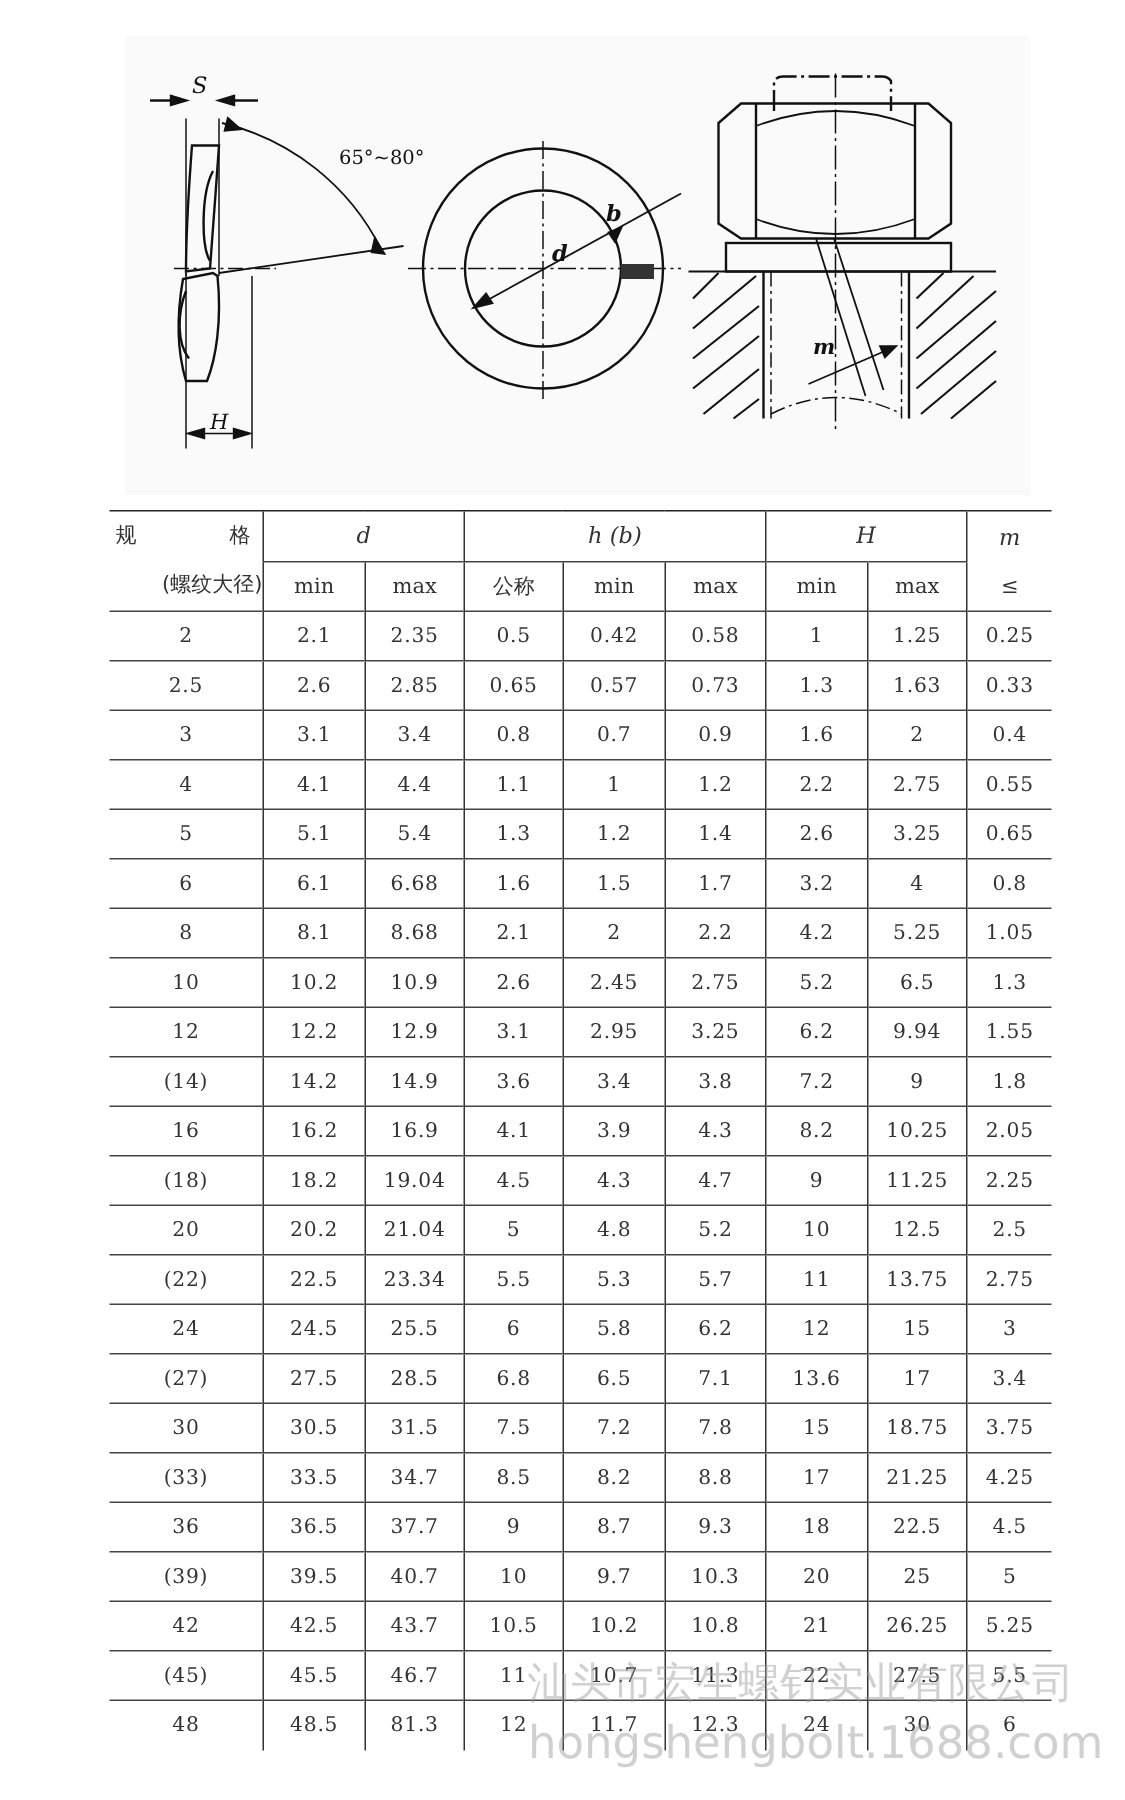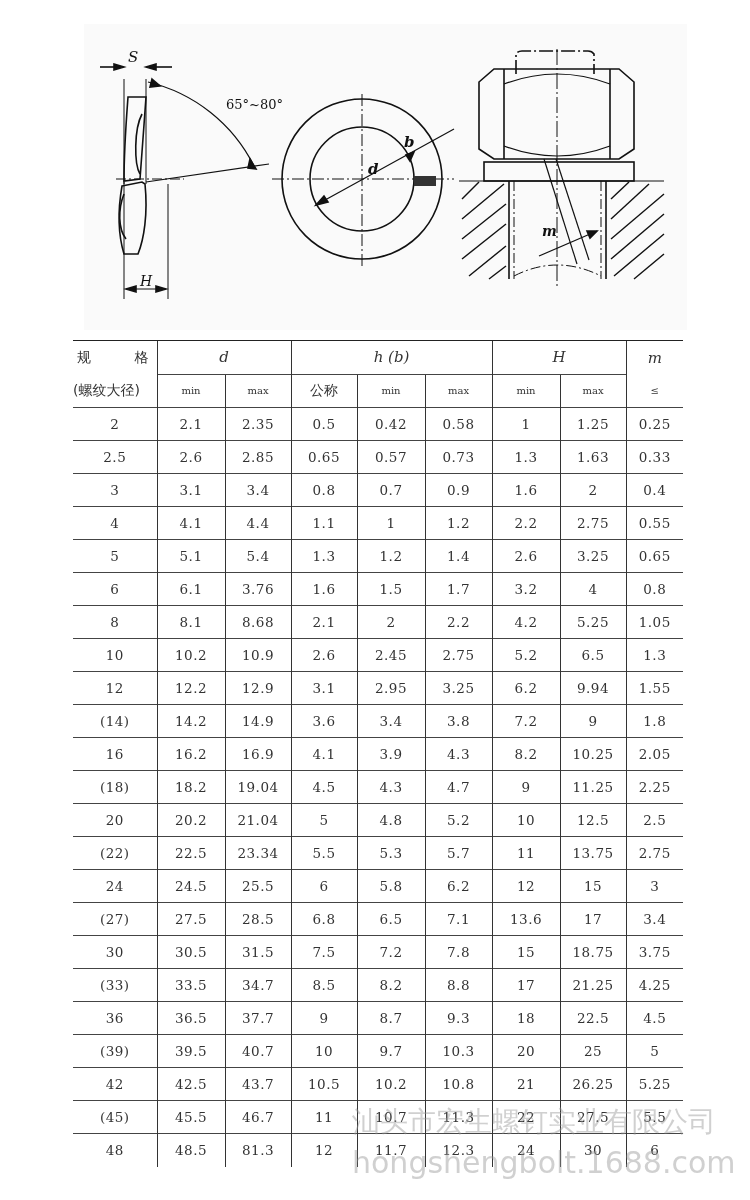--- a/index.html
+++ b/index.html
@@ -20,25 +20,25 @@
   .spec-table td, .spec-table th {
     border-left: 1px solid #333; border-top: 1px solid #444;
     text-align: center; font-weight: normal; padding: 0; height: 32px;
     color: #333; white-space: nowrap; overflow: hidden;
   }
   .spec-table tr:first-child th { border-top: 1.5px solid #222; }
   .spec-table tr:last-child td { border-bottom: none; }
   .spec-table .first-col { border-left: none; }
   .spec-table .last-col { border-right: none; }
   .spec-table .ital { font-style: italic; font-size: 15px; }
-  .spec-table .hdr-sub { font-size: 10px; }
+  .spec-table .hdr-sub { font-size: 14px; }
   .spec-table .cjk { font-family: "DejaVu Sans", sans-serif; font-size: 14px; }
   .spec-name-hdr { text-align: left !important; line-height: 33px; }
   .spec-name-hdr .l1 { display: flex; justify-content: space-between; padding: 0 8px 0 4px; height: 33px; }
-  .spec-name-hdr .l2 { height: 33px; padding-left: 0; }
+  .spec-name-hdr .l2 { height: 33px; padding-left: 0; margin-left: 35px; }
   td.data-cell { font-family: "DejaVu Serif", serif; font-size: 13.5px; letter-spacing: 0.5px; }
   .watermark {
     position: absolute; color: rgba(150,150,150,0.45); font-family: "DejaVu Sans", sans-serif;
     pointer-events: none; white-space: nowrap;
   }
   #wm-cn { left: 352px; top: 1103px; font-size: 28px; letter-spacing: 0px; }
   #wm-en { left: 352px; top: 1145px; font-size: 30px; }
 </style>
 </head>
 <body>
@@ -210,21 +210,21 @@
         <td class="data-cell">1.3</td>
         <td class="data-cell">1.2</td>
         <td class="data-cell">1.4</td>
         <td class="data-cell">2.6</td>
         <td class="data-cell">3.25</td>
         <td class="data-cell last-col">0.65</td>
       </tr>
       <tr style="height: 33px;">
         <td class="data-cell first-col">6</td>
         <td class="data-cell">6.1</td>
-        <td class="data-cell">3.76</td>
+        <td class="data-cell">6.68</td>
         <td class="data-cell">1.6</td>
         <td class="data-cell">1.5</td>
         <td class="data-cell">1.7</td>
         <td class="data-cell">3.2</td>
         <td class="data-cell">4</td>
         <td class="data-cell last-col">0.8</td>
       </tr>
       <tr style="height: 33px;">
         <td class="data-cell first-col">8</td>
         <td class="data-cell">8.1</td>

